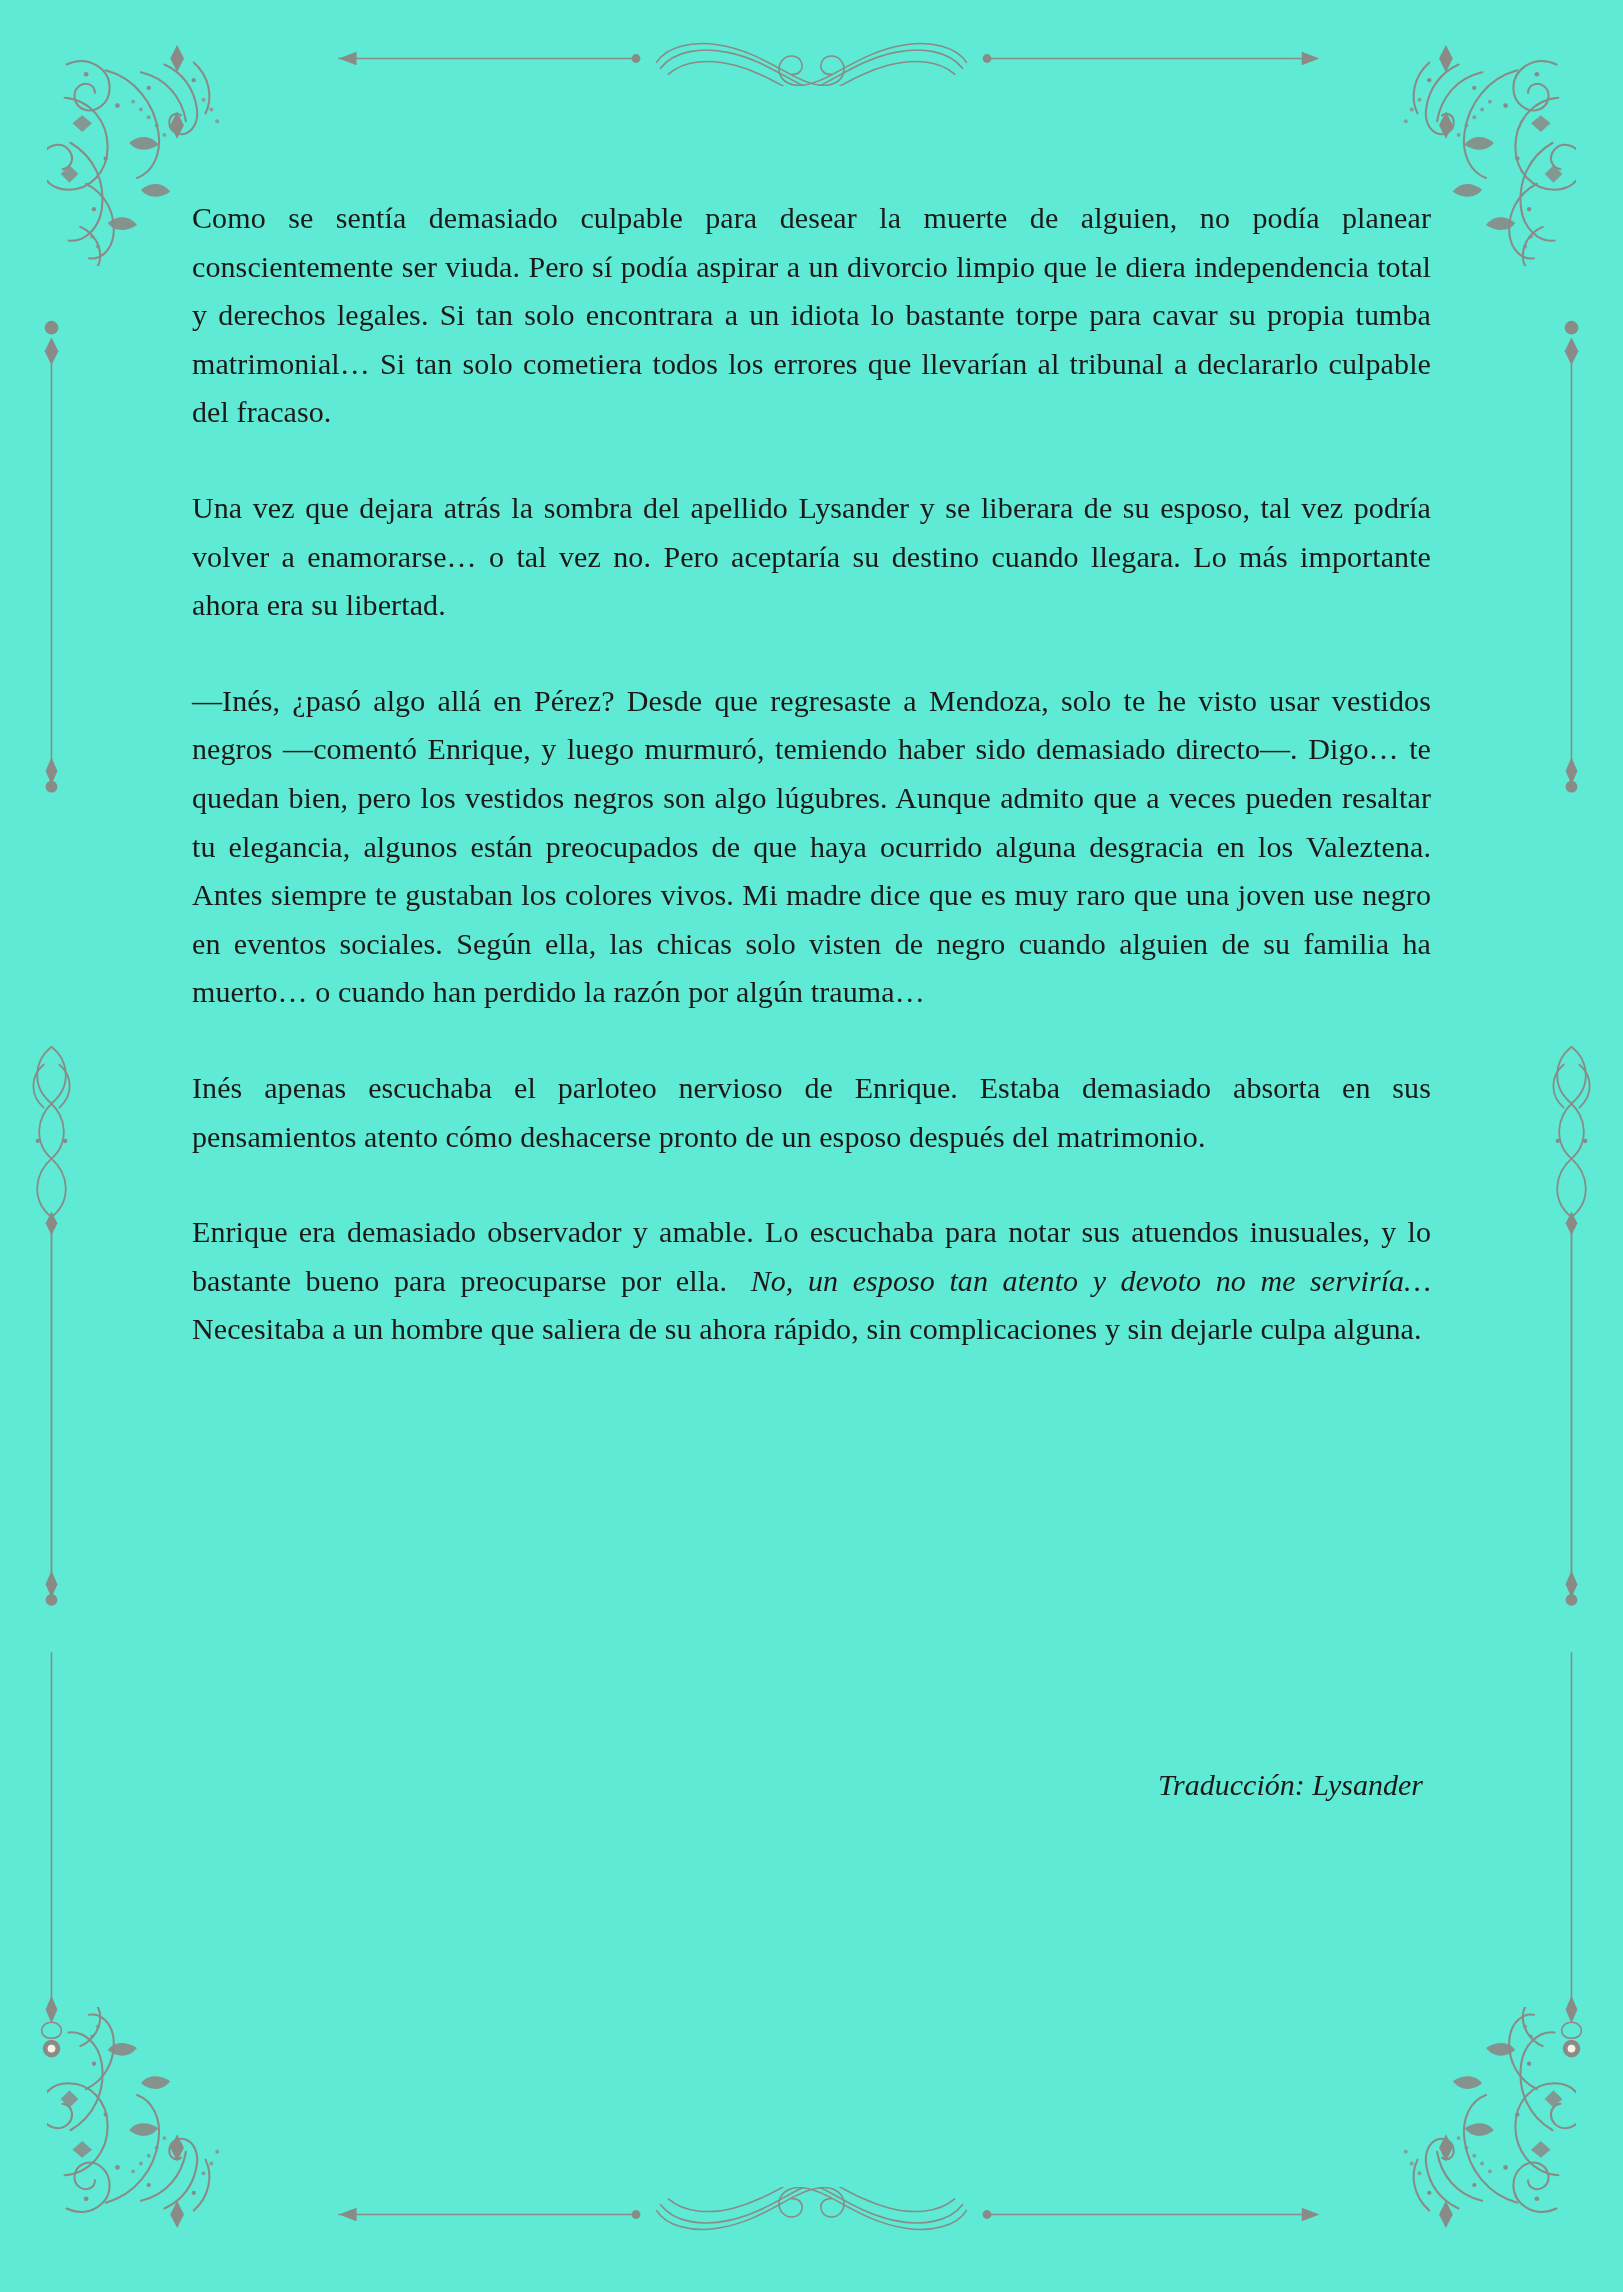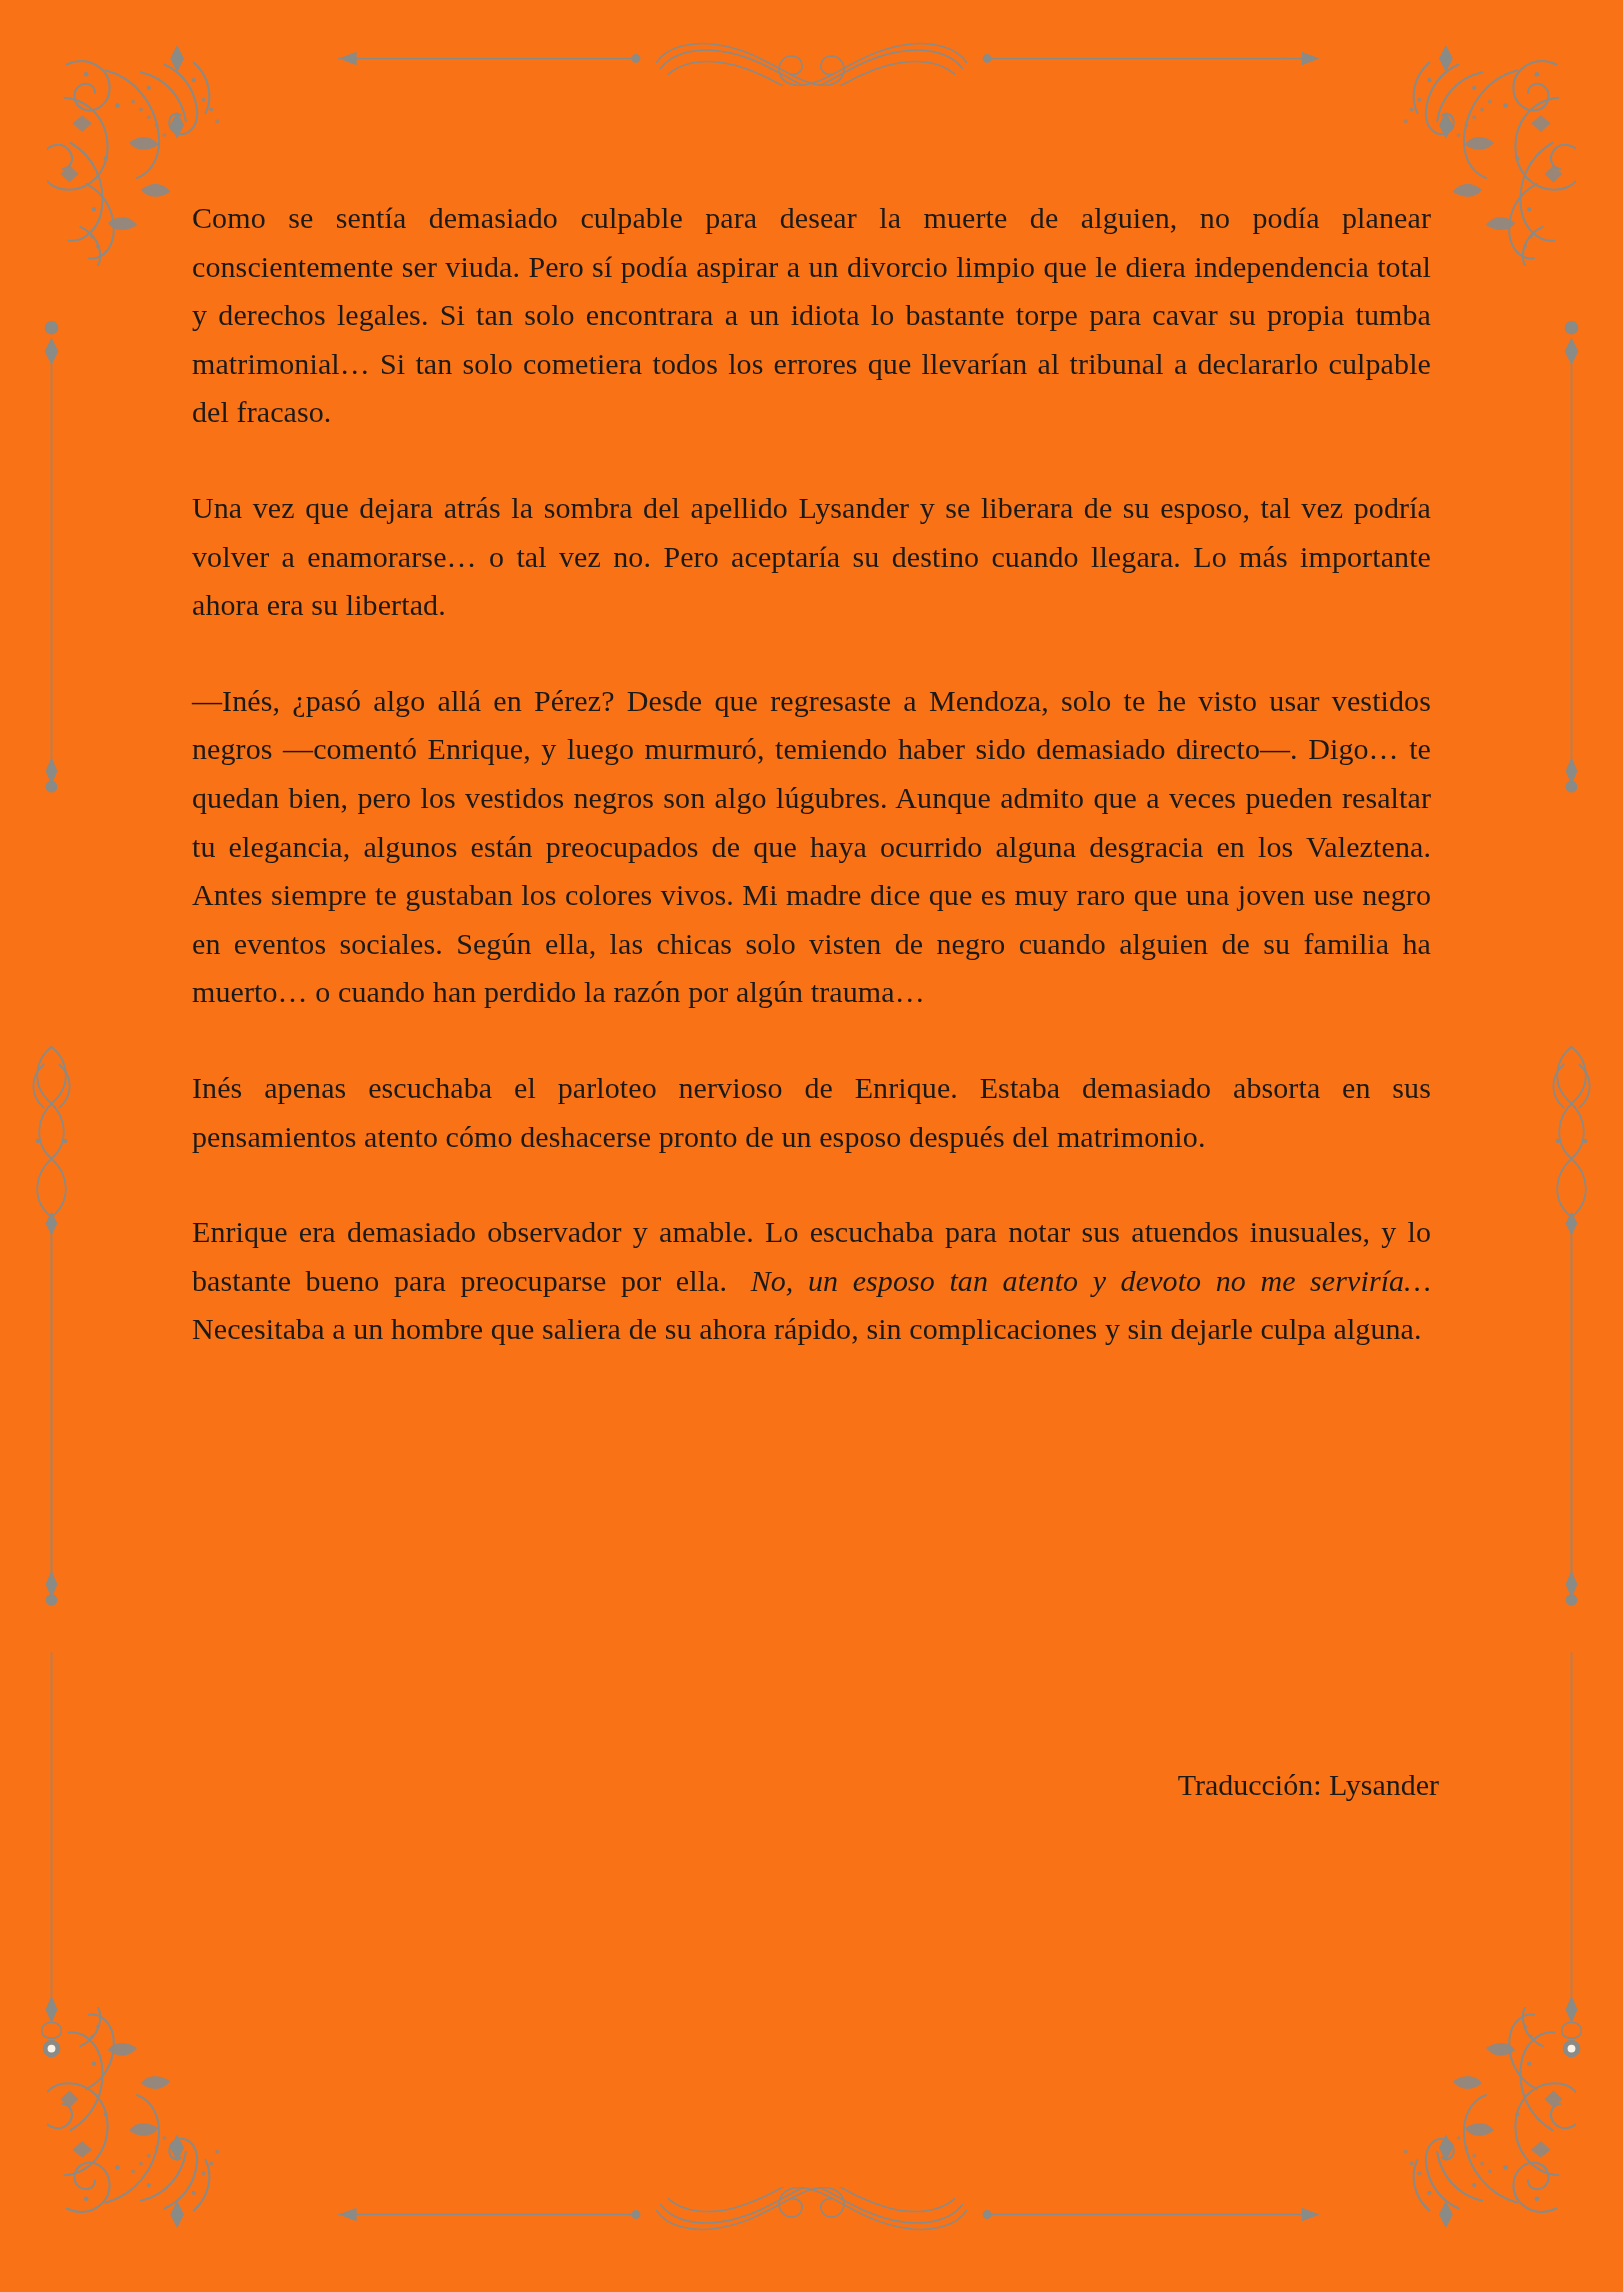--- a/index.html
+++ b/index.html
@@ -5,21 +5,21 @@
   html, body { margin:0; padding:0; }
   body {
     width:1623px; height:2293px;
     background:#fbf3e8;
     font-family:"Liberation Serif", serif;
     overflow:hidden;
     position:relative;
   }
   .page {
     position:absolute; inset:0;
-    background:#f97316;
+    background:#5eead4;
   }
 
   
   .orn { color:#8a8a87; }
 
   
   .corner { position:absolute; width:225px; height:225px; pointer-events:none; }
   .corner svg { width:100%; height:100%; display:block; }
   .c-tl { top:41px;  left:47px; }
   .c-tr { top:41px;  right:47px; transform:scaleX(-1); }
@@ -64,25 +64,26 @@
     text-align:justify;
     text-justify:inter-word;
     letter-spacing:0.1px;
     -webkit-hyphens:none; hyphens:none;
   }
   p.body-par:last-of-type { margin-bottom:0; }
   .ital { font-style:italic;margin-left:9px; }
 
   .credit {
     position:absolute;
-    left:200px;
+    left:184px;
     top:1762px;
     width:1239px;
     text-align:right;
     font-size:30px;
+    font-style:italic;
     color:#1c1a18;
     line-height:1.5;
   }
 </style>
 </head>
 <body>
 
 <div class="page">
 
   <div class="hdivider hdiv-top orn">

